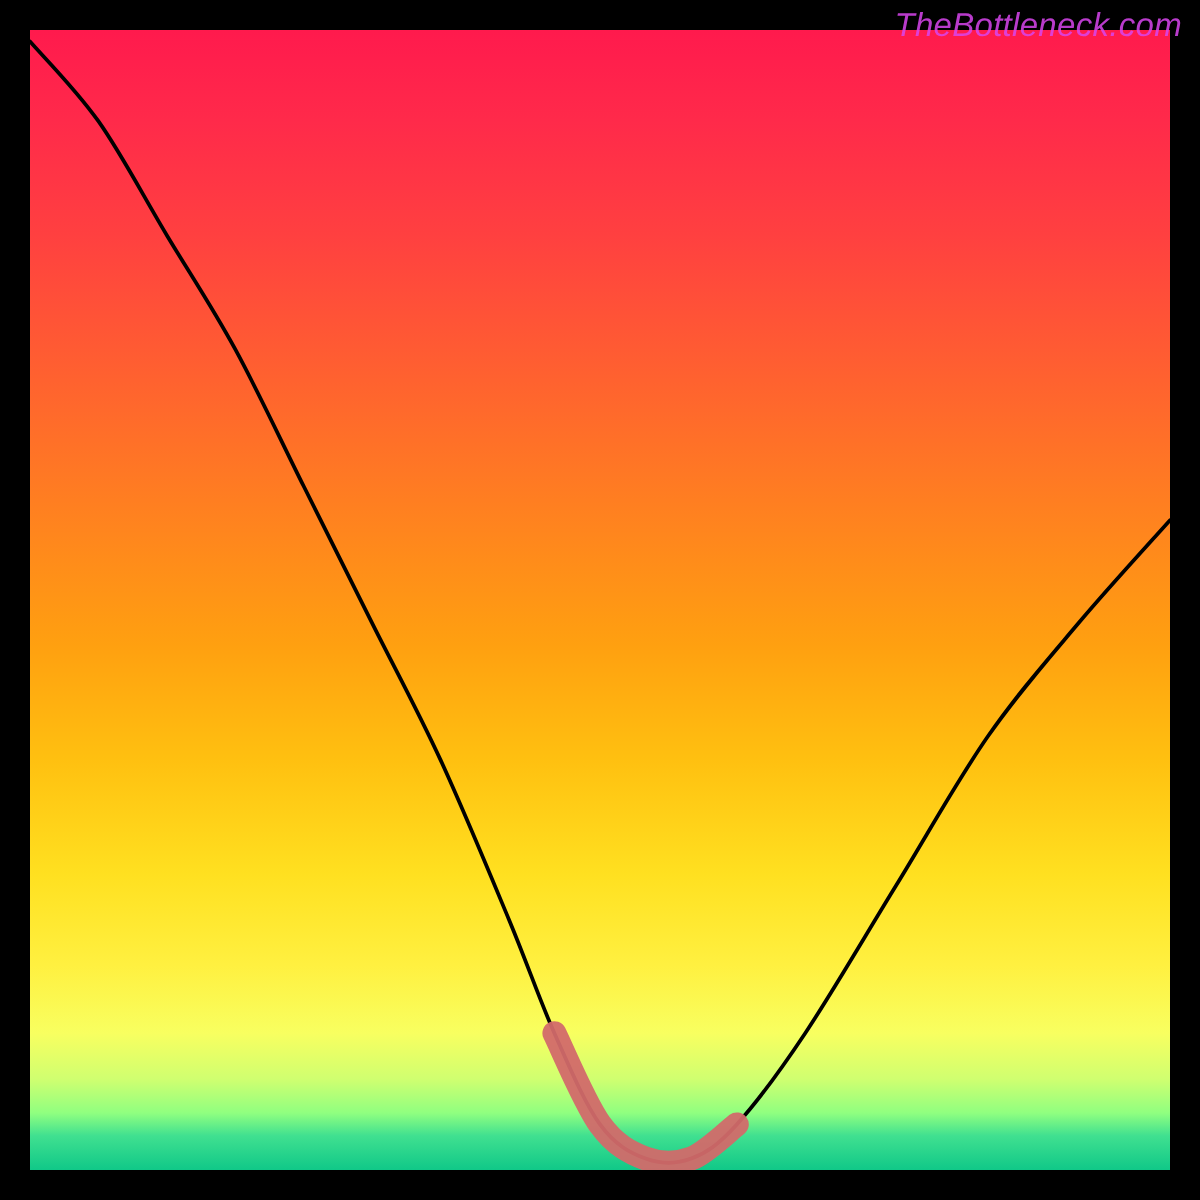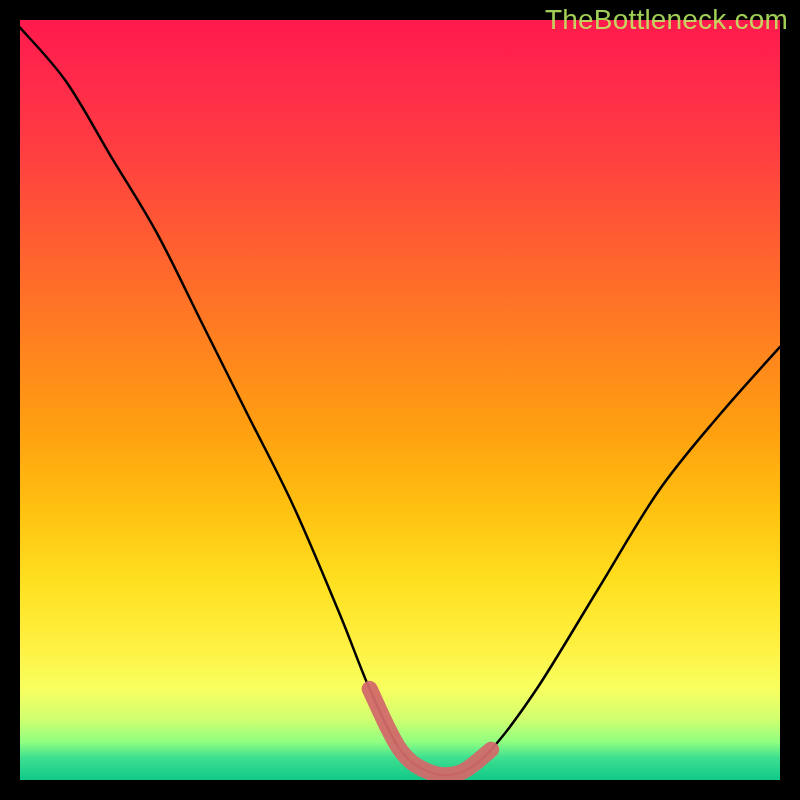--- a/index.html
+++ b/index.html
@@ -35,26 +35,27 @@
       #f8ff60 88%,
       #d0ff70 92%,
       #90ff80 95%,
       #40e090 97%,
       #10c888 100%);
   }
   .watermark {
     position: absolute;
     top: 4px;
     right: 12px;
-    color: #bef264;
-    font-size: 28px;
+    color: #d946ef;
+    font-size: 22px;
     font-weight: 400;
     letter-spacing: 0.2px;
     opacity: 0.85;
     user-select: none;
+    font-style: italic;
   }
   svg.curve {
     position: absolute;
     left: 0; top: 0;
     width: 760px;
     height: 760px;
     overflow: visible;
   }
 </style>
 </head>

